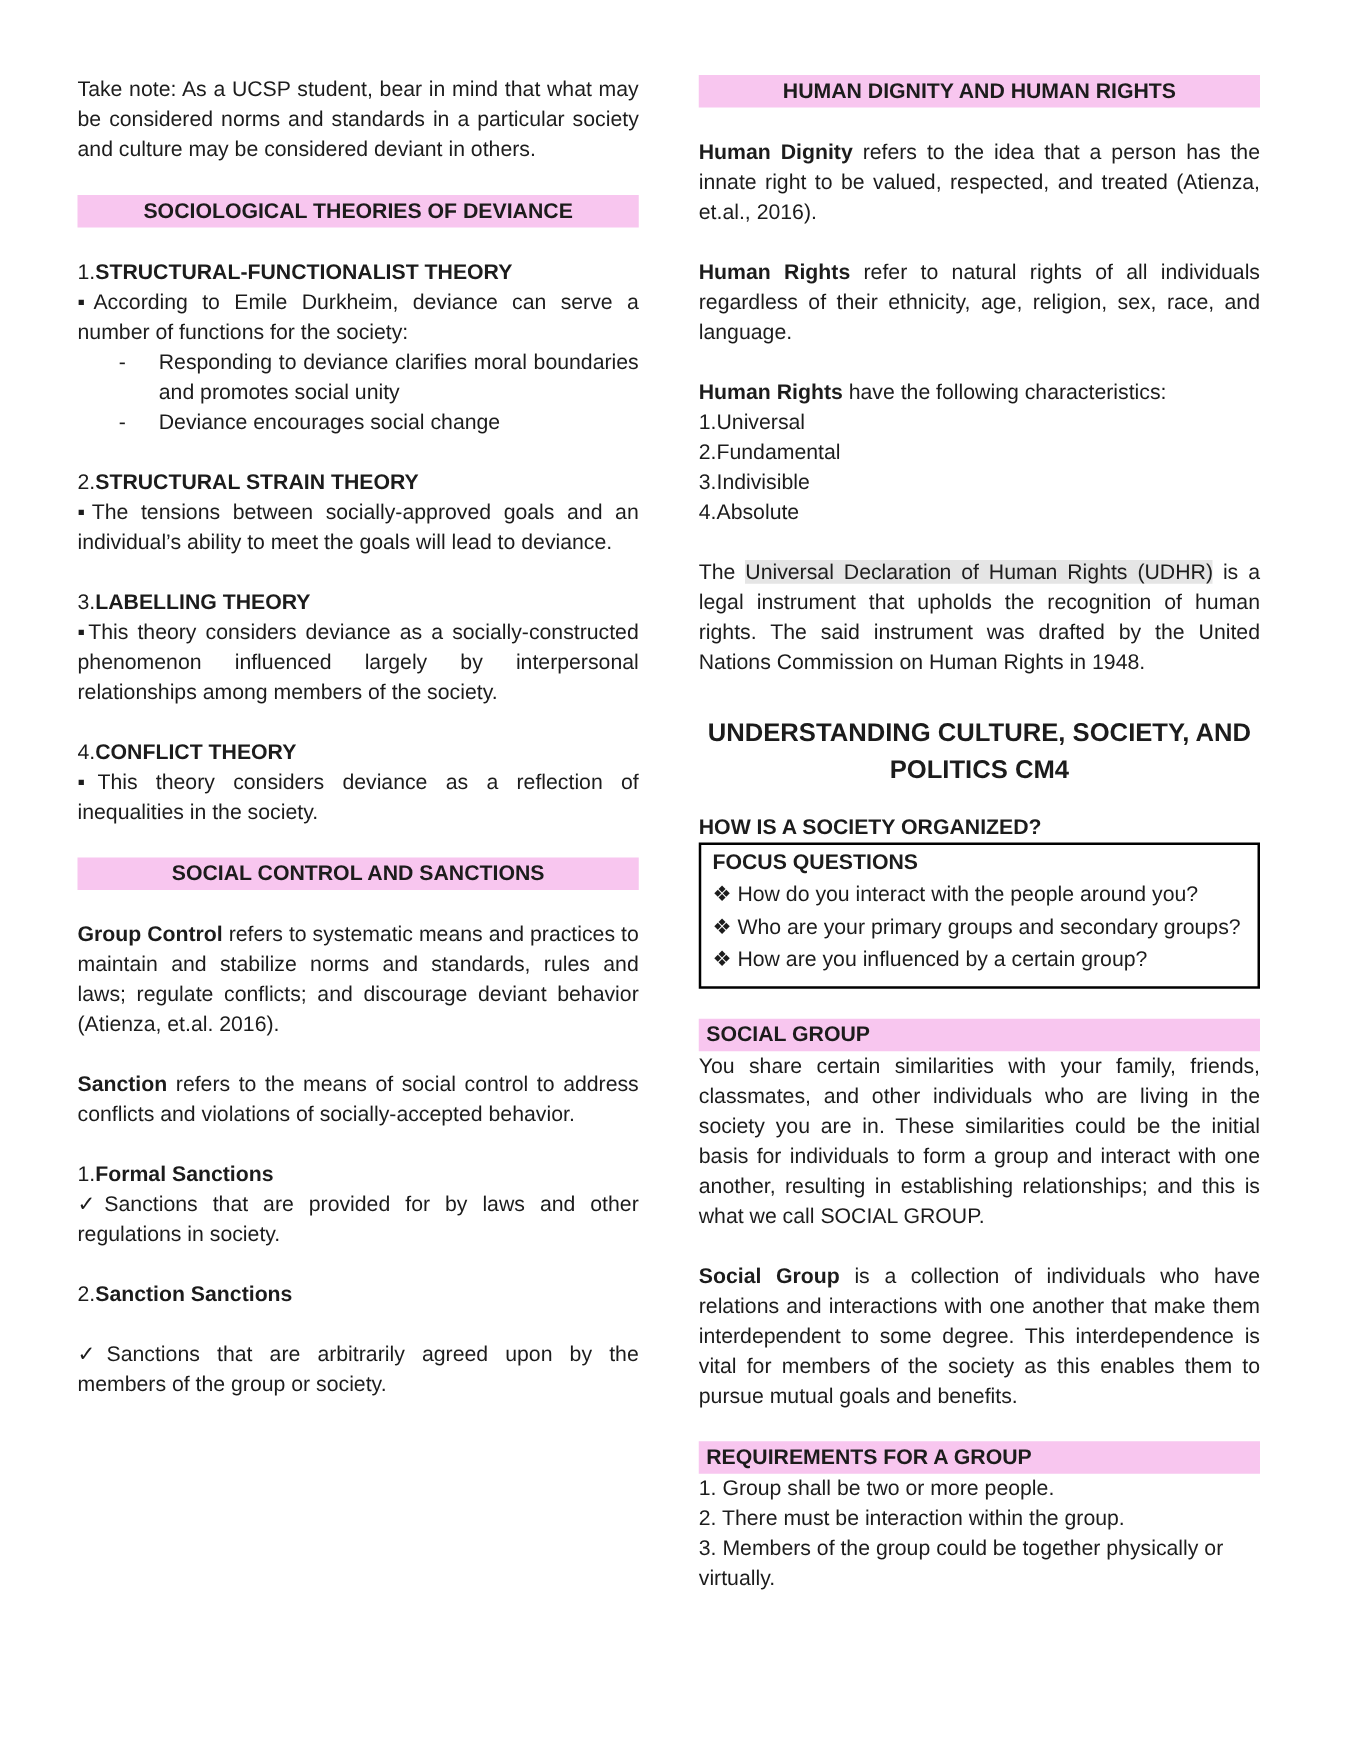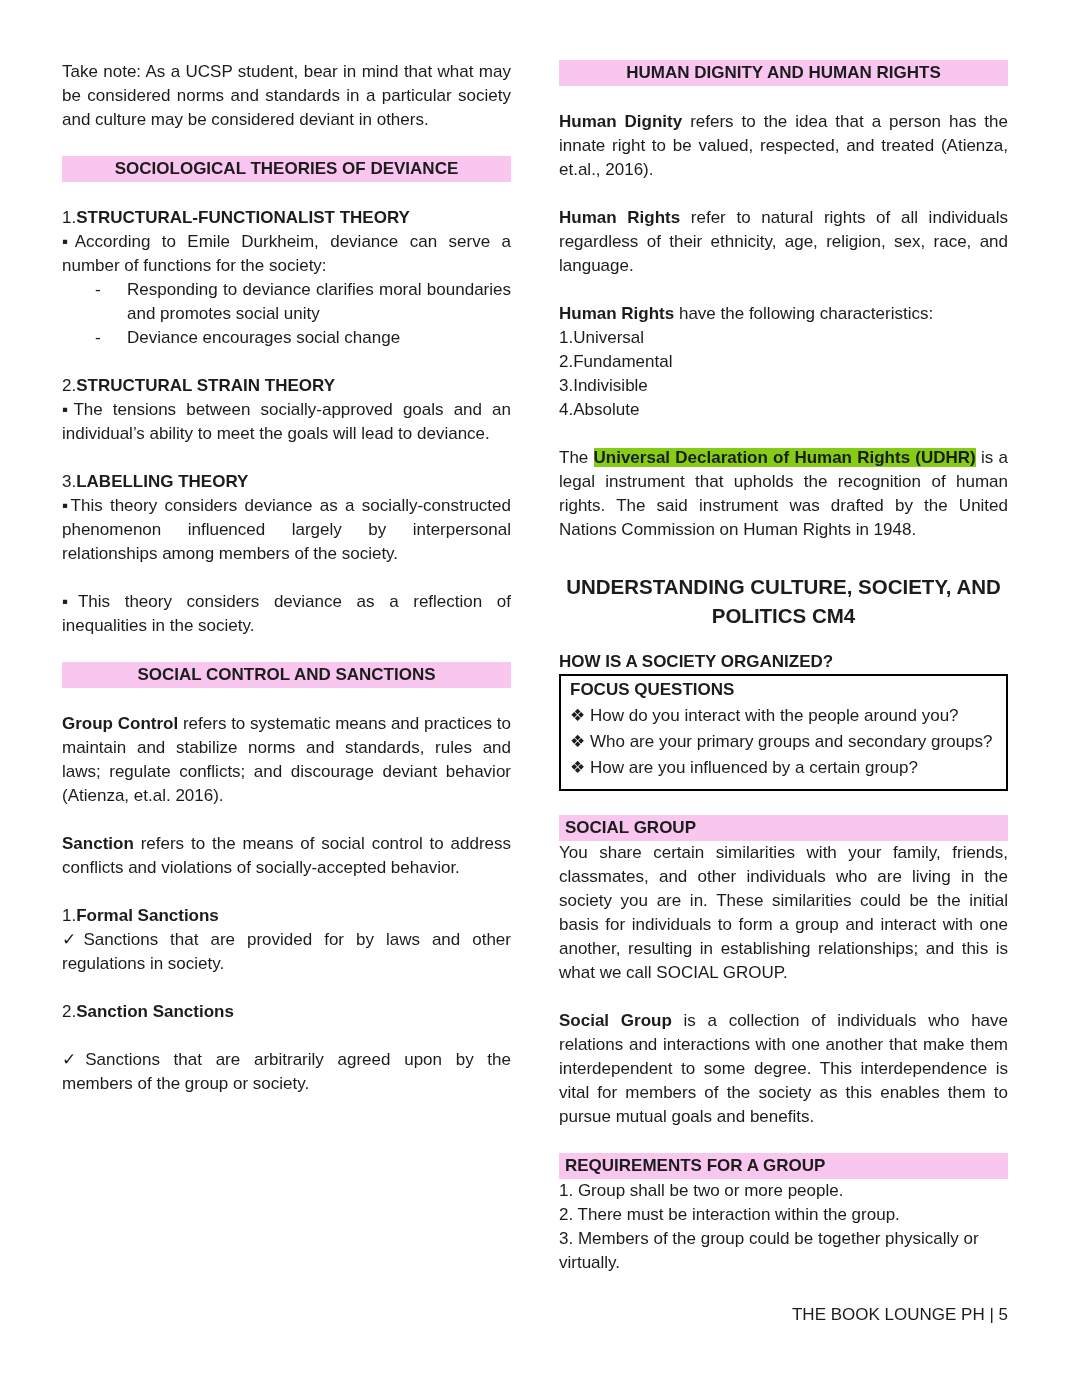--- a/index.html
+++ b/index.html
@@ -33,22 +33,22 @@
   .bold { font-weight: bold; }
   .hl-bar {
     background: #f8c6ef;
     font-weight: bold;
     padding: 1px 6px;
     box-sizing: border-box;
   }
   .hl-bar.center { text-align: center; }
   .hl-bar.mb { margin-bottom: 24px; }
   .inline-hl {
-    background: #84cc16;
-    font-weight: bold;
+    background: #e5e5e5;
+    font-weight: normal;
   }
   .sub {
     display: flex;
     text-align: justify;
   }
   .sub-marker {
     flex: 0 0 32px;
     margin-left: 33px;
   }
   .sub-text { flex: 1; }
@@ -109,20 +109,21 @@
       <p><span>2.</span><span class="bold">STRUCTURAL STRAIN THEORY</span></p>
       <p class="justify">▪The tensions between socially-approved goals and an individual’s ability to meet the goals will lead to deviance.</p>
     </div>
 
     <div class="block">
       <p><span>3.</span><span class="bold">LABELLING THEORY</span></p>
       <p class="justify">▪This theory considers deviance as a socially-constructed phenomenon influenced largely by interpersonal relationships among members of the society.</p>
     </div>
 
     <div class="block">
+      <p><span>4.</span><span class="bold">CONFLICT THEORY</span></p>
       <p class="justify">▪This theory considers deviance as a reflection of inequalities in the society.</p>
     </div>
 
     <div class="hl-bar center mb">
       <span>SOCIAL CONTROL AND SANCTIONS</span>
     </div>
 
     <div class="block">
       <p class="justify"><span class="bold">Group Control</span><span> refers to systematic means and practices to maintain and stabilize norms and standards, rules and laws; regulate conflicts; and discourage deviant behavior (Atienza, et.al. 2016).</span></p>
     </div>
@@ -197,16 +198,15 @@
 
     <div class="block list">
       <div class="hl-bar">
         <span>REQUIREMENTS FOR A GROUP</span>
       </div>
       <p>1. Group shall be two or more people.</p>
       <p>2. There must be interaction within the group.</p>
       <p>3. Members of the group could be together physically or virtually.</p>
     </div>
 
-    <div class="footer">THE BOOK LOUNGE PH | 5</div>
 
   </div>
 </div>
 
 </body></html>

